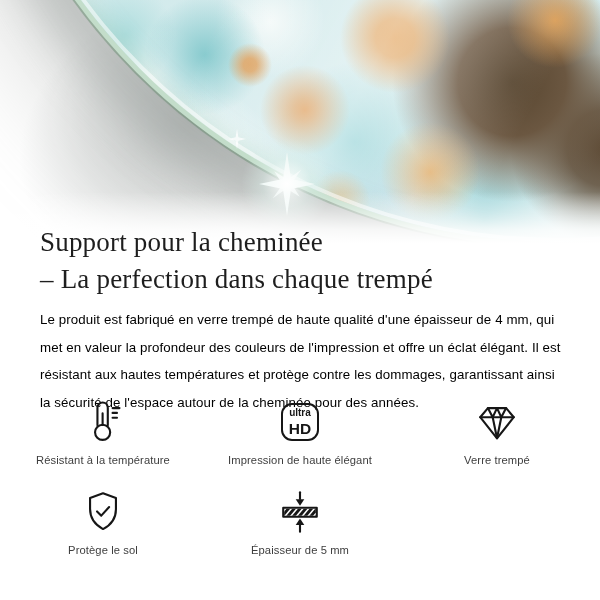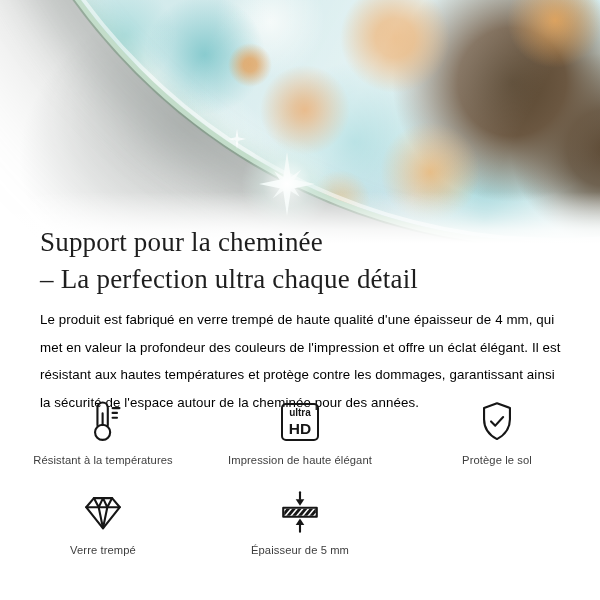--- a/index.html
+++ b/index.html
@@ -84,21 +84,21 @@
   .feature { display:flex; flex-direction:column; align-items:center; }
   .icon-box { height:48px; display:flex; align-items:center; justify-content:center; }
   .feature-label {
     margin-top:8px; font-size:11.2px; color:#3d3d3d; white-space:nowrap; letter-spacing:0.1px;
   }
   .icon-stroke { stroke:#161616; fill:none; stroke-width:2.2; stroke-linecap:round; stroke-linejoin:round; }
   .icon-fill   { fill:#161616; stroke:none; }
   .stripes { stroke:#161616; stroke-width:4.6; stroke-linecap:butt; }
 
   .uhd-box {
-    width:38px; height:38px; border:2.6px solid #161616; border-radius:5px;
+    width:38px; height:38px; border:2.6px solid #161616; border-radius:11px;
     display:flex; flex-direction:column; align-items:center; justify-content:center;
     color:#161616; line-height:1;
   }
   .uhd-top { font-size:10px; font-weight:700; letter-spacing:0; }
   .uhd-bot { font-size:15.5px; font-weight:700; margin-top:3px; letter-spacing:0; }
 </style>
 </head>
 <body>
 
 <div class="page">
@@ -119,71 +119,71 @@
         <path d="M32 12 L34.8 28.5 L50 32 L34.8 35.5 L32 52 L29.2 35.5 L14 32 L29.2 28.5 Z" fill="#ffffff" opacity="0.85" transform="rotate(45 32 32)"></path>
         <path d="M32 0 L36 27 L60 32 L36 37 L32 64 L28 37 L4 32 L28 27 Z" fill="#ffffff"></path>
       </svg>
     </div>
 
     <div class="hero-fade"></div>
   </div>
 
   <h1 class="title">
     <span>Support pour la cheminée</span>
-    <span>– La perfection ultra chaque détail</span>
+    <span>– La perfection dans chaque trempé</span>
   </h1>
 
   <p class="description">Le produit est fabriqué en verre trempé de haute qualité d'une épaisseur de 4 mm, qui met en valeur la profondeur des couleurs de l'impression et offre un éclat élégant. Il est résistant aux hautes températures et protège contre les dommages, garantissant ainsi la sécurité de l'espace autour de la cheminée pour des années.</p>
 
   <div class="features">
 
     <div class="feature">
       <div class="icon-box">
         <svg width="46" height="46" viewBox="0 0 48 48">
           <path class="icon-stroke" d="M18.2 27.5 V9 a5.4 5.4 0 0 1 10.8 0 V27.5"></path>
           <circle class="icon-stroke" cx="23.6" cy="34.8" r="7.9"></circle>
           <path class="icon-stroke" d="M23.6 15 V27" stroke-width="1.8"></path>
           <path class="icon-stroke" d="M34 9.5 H41.2"></path>
           <path class="icon-stroke" d="M34 14.5 H38.6"></path>
           <path class="icon-stroke" d="M34 19.5 H38.6"></path>
         </svg>
       </div>
-      <div class="feature-label">Résistant à la températures</div>
+      <div class="feature-label">Résistant à la température</div>
     </div>
 
     <div class="feature">
       <div class="icon-box">
         <div class="uhd-box">
           <span class="uhd-top">ultra</span>
           <span class="uhd-bot">HD</span>
         </div>
       </div>
       <div class="feature-label">Impression de haute élégant</div>
     </div>
 
     <div class="feature">
       <div class="icon-box">
         <svg width="46" height="46" viewBox="0 0 48 48">
-          <path class="icon-stroke" stroke-width="2.4" d="M24 4.5 L37.5 9.3 V21 C37.5 31.6 31.6 37.8 24 41.8 C16.4 37.8 10.5 31.6 10.5 21 V9.3 Z"></path>
-          <path class="icon-stroke" stroke-width="2.6" d="M17.8 23.4 L22.2 27.8 L30.4 18.8"></path>
-        </svg>
-      </div>
-      <div class="feature-label">Protège le sol</div>
-    </div>
-
-    <div class="feature">
-      <div class="icon-box">
-        <svg width="46" height="46" viewBox="0 0 48 48">
           <path class="icon-stroke" stroke-width="2" d="M14.5 9.5 H33.5 L41.5 19 L24 41 L6.5 19 Z"></path>
           <path class="icon-stroke" stroke-width="2" d="M6.5 19 H41.5"></path>
           <path class="icon-stroke" stroke-width="2" d="M14.5 9.5 L19.5 19 L24 9.5 L28.5 19 L33.5 9.5"></path>
           <path class="icon-stroke" stroke-width="2" d="M19.5 19 L24 41 L28.5 19"></path>
         </svg>
       </div>
       <div class="feature-label">Verre trempé</div>
+    </div>
+
+    <div class="feature">
+      <div class="icon-box">
+        <svg width="46" height="46" viewBox="0 0 48 48">
+          <path class="icon-stroke" stroke-width="2.4" d="M24 4.5 L37.5 9.3 V21 C37.5 31.6 31.6 37.8 24 41.8 C16.4 37.8 10.5 31.6 10.5 21 V9.3 Z"></path>
+          <path class="icon-stroke" stroke-width="2.6" d="M17.8 23.4 L22.2 27.8 L30.4 18.8"></path>
+        </svg>
+      </div>
+      <div class="feature-label">Protège le sol</div>
     </div>
 
 
     <div class="feature">
       <div class="icon-box">
         <svg width="46" height="46" viewBox="0 0 48 48">
           <defs>
             <clipPath id="barClip">
                 <rect x="7.5" y="20.5" width="33" height="7.5"></rect>
               </clipPath>

